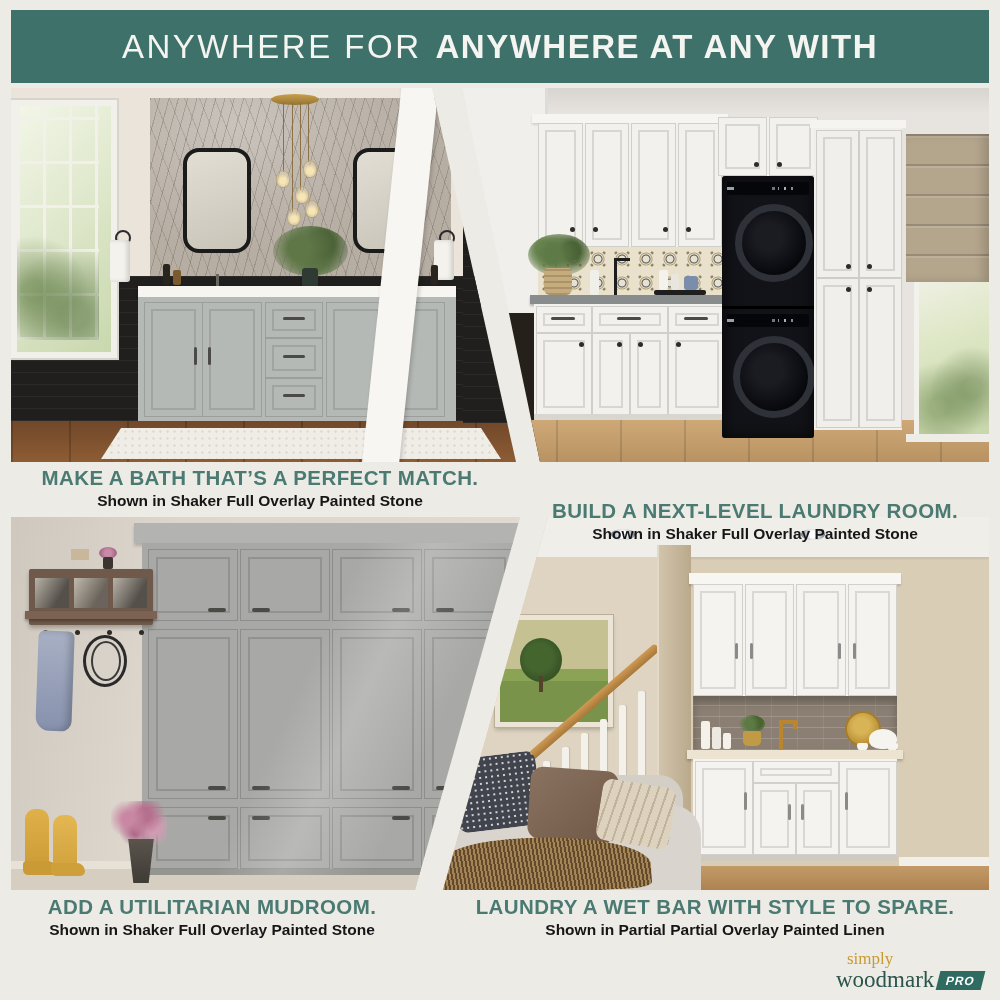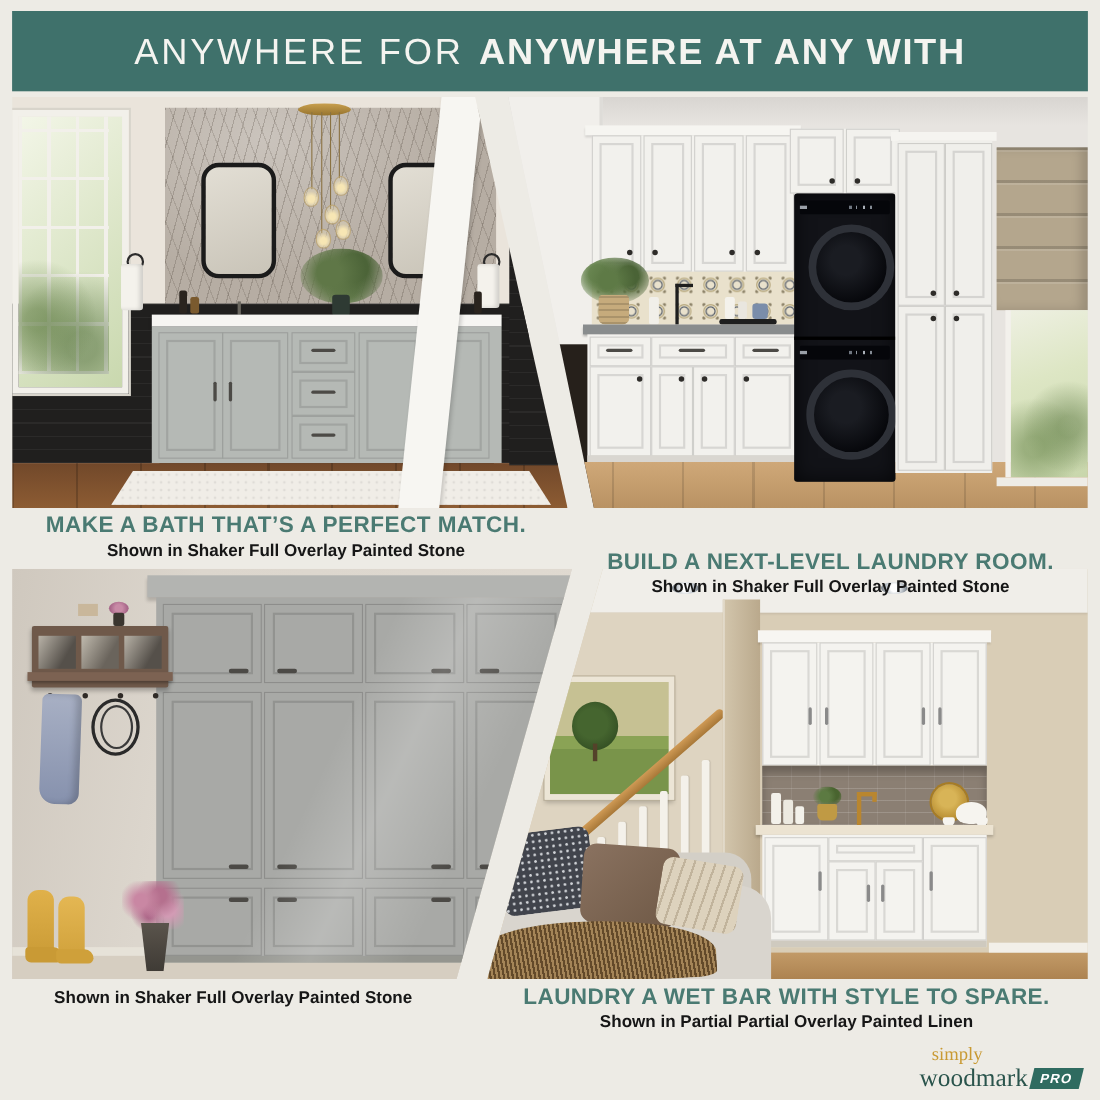--- a/index.html
+++ b/index.html
@@ -454,20 +454,21 @@
 
 <div class="cap" style="left:0;top:467px;width:520px;">
   <div class="hl">MAKE A BATH THAT’S A PERFECT MATCH.</div>
   <div class="sl">Shown in Shaker Full Overlay Painted Stone</div>
 </div>
 <div class="cap" style="left:520px;top:467px;width:470px;margin-top:33px;">
   <div class="hl">BUILD A NEXT-LEVEL LAUNDRY ROOM.</div>
   <div class="sl">Shown in Shaker Full Overlay Painted Stone</div>
 </div>
 <div class="cap" style="left:0;top:896px;width:424px;">
+  <div class="hl">ADD A UTILITARIAN MUDROOM.</div>
   <div class="sl">Shown in Shaker Full Overlay Painted Stone</div>
 </div>
 <div class="cap" style="left:450px;top:896px;width:530px;">
   <div class="hl">LAUNDRY A WET BAR WITH STYLE TO SPARE.</div>
   <div class="sl">Shown in Partial Partial Overlay Painted Linen</div>
 </div>
 
 <div class="logo">
   <span class="simply">simply</span>
   <span class="wordrow">

